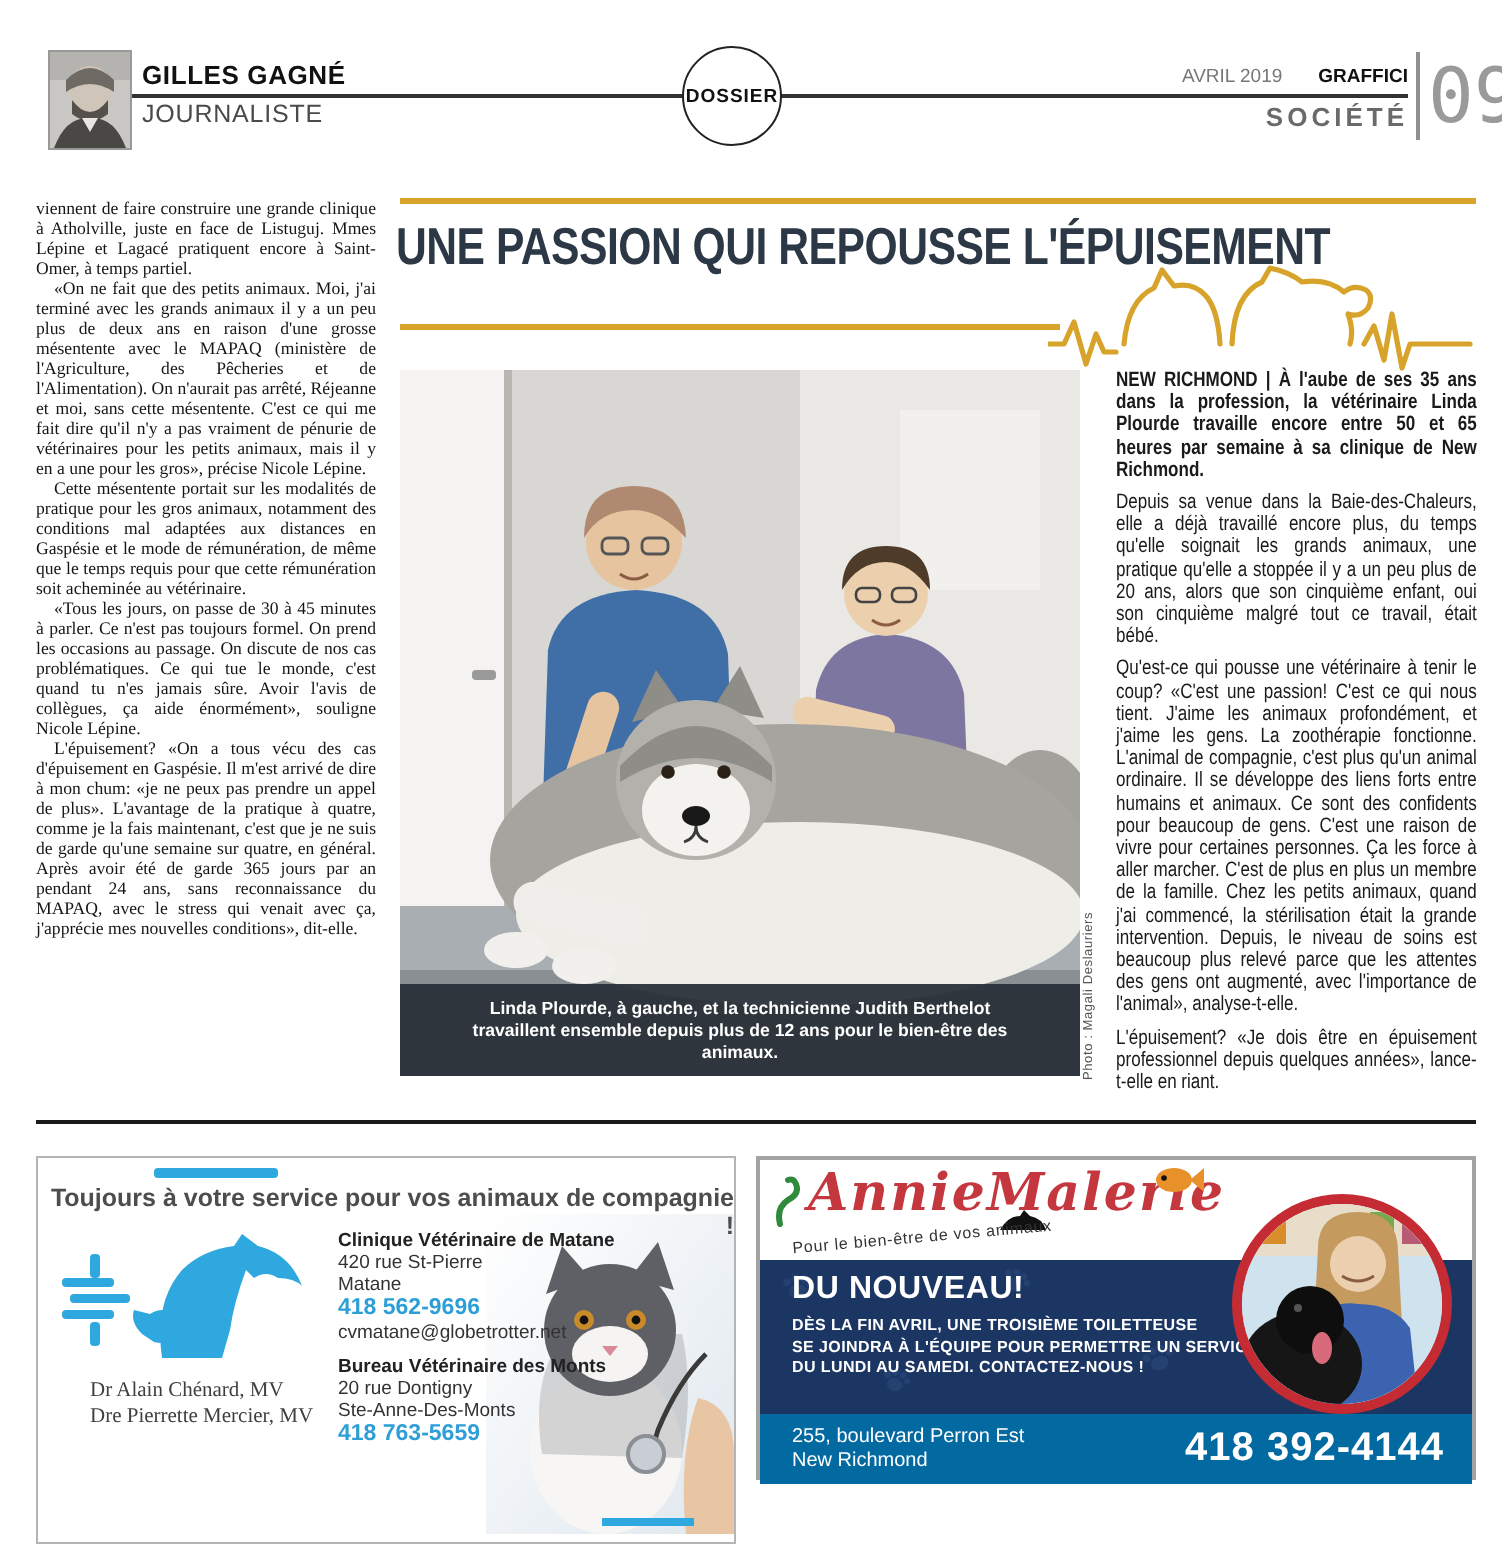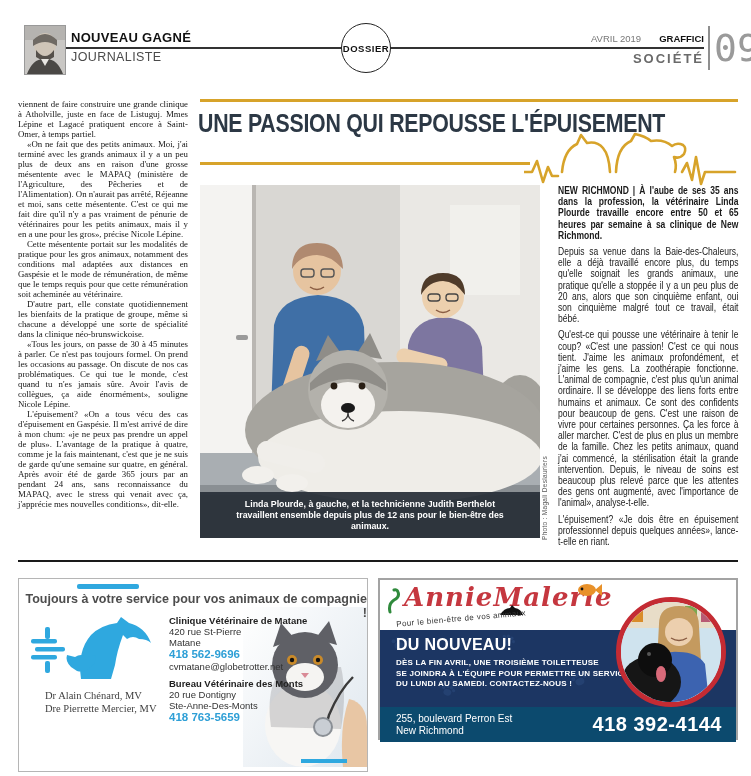--- a/index.html
+++ b/index.html
@@ -62,21 +62,21 @@
 
   
   .ad-right{left:378px;top:578px;width:360px;height:162px;border:2px solid #a3a3a3;box-sizing:border-box;background:#fff;}
   .ad2-strip{position:absolute;left:0;top:0;width:100%;height:50px;background:#fff;}
   .ad2-logo{position:absolute;left:24px;top:2px;font-family:"DejaVu Serif",serif;font-style:italic;font-weight:bold;
     font-size:26px;color:#C5373F;letter-spacing:1px;}
   .ad2-tagline{position:absolute;left:16px;top:34px;font-size:8px;color:#333;transform:rotate(-5deg);letter-spacing:.4px;}
   .ad2-navy{position:absolute;left:0;top:50px;width:100%;height:77px;background:#1C3663;overflow:hidden;}
   .ad2-du{position:absolute;left:16px;top:6px;font-size:16px;font-weight:bold;color:#fff;letter-spacing:.3px;}
   .ad2-lines{position:absolute;left:16px;top:28px;font-size:8px;font-weight:bold;color:#fff;line-height:10.5px;letter-spacing:.2px;}
-  .ad2-black{position:absolute;left:0;top:127px;width:100%;height:35px;background:#0c4a6e;color:#fff;
+  .ad2-black{position:absolute;left:0;top:127px;width:100%;height:35px;background:#0369a1;color:#fff;
     display:flex;align-items:center;justify-content:space-between;box-sizing:border-box;padding:0 14px 0 16px;gap:46px;}
   .ad2-addr{font-size:10px;line-height:12px;}
   .ad2-phone{font-size:20px;font-weight:bold;letter-spacing:.5px;}
   .ad2-circle{position:absolute;left:236px;top:17px;width:110px;height:110px;border-radius:50%;
     border:5px solid #C42B33;overflow:hidden;background:#cfe3ee;box-sizing:border-box;z-index:3;}
   .paw{position:absolute;opacity:.5;}
 </style>
 </head>
 <body>
 
@@ -85,21 +85,21 @@
   <svg class="abs author-photo" viewBox="0 0 40 48">
     <rect width="40" height="48" fill="#c9c7c4"></rect>
     <rect x="0" y="0" width="40" height="14" fill="#b5b3b0"></rect>
     <ellipse cx="20" cy="19" rx="11" ry="12" fill="#cfc5b8"></ellipse>
     <path d="M8 14 Q20 2 32 14 L32 20 Q20 12 8 20 Z" fill="#6f6a64"></path>
     <path d="M11 24 Q20 36 29 24 L29 31 Q20 38 11 31 Z" fill="#55504b"></path>
     <path d="M2 48 Q8 32 20 33 Q32 32 38 48 Z" fill="#4a4845"></path>
     <path d="M16 33 L20 40 L24 33 Z" fill="#e8e6e2"></path>
   </svg>
   <div class="abs header-line"></div>
-  <div class="abs author-name">NOUVEAU GAGNÉ</div>
+  <div class="abs author-name">GILLES GAGNÉ</div>
   <div class="abs author-role">JOURNALISTE</div>
   <div class="abs dossier-badge">DOSSIER</div>
   <div class="abs issue-line">
     <span>AVRIL 2019</span><b>GRAFFICI</b>
   </div>
   <div class="abs section-label">SOCIÉTÉ</div>
   <div class="abs page-number">09</div>
 
   <div class="abs rule-top"></div>
   <h1 class="abs article-title" style="margin:0">UNE PASSION QUI REPOUSSE L'ÉPUISEMENT</h1>
@@ -108,21 +108,20 @@
     <path d="M0 40 h8 l5 -11 6 21 5 -15 4 9 h6"></path>
     <path d="M38 40 Q40 18 53 12 L57 3 L63 11 Q73 9 79 16 Q85 23 86 40"></path>
     <path d="M92 40 Q93 15 107 9 L111 2 Q121 4 127 9 Q140 7 148 14 Q153 10 159 13 Q163 16 160 22 Q156 27 150 25 Q153 33 151 40"></path>
     <path d="M158 40 l5 -9 5 17 4 -23 5 27 4 -12 h6 h24"></path>
   </svg>
 
   <div class="abs left-col">
     <p>viennent de faire construire une grande clinique à Atholville, juste en face de Listuguj. Mmes Lépine et Lagacé pratiquent encore à Saint-Omer, à temps partiel.</p>
     <p>«On ne fait que des petits animaux. Moi, j'ai terminé avec les grands animaux il y a un peu plus de deux ans en raison d'une grosse mésentente avec le MAPAQ (ministère de l'Agriculture, des Pêcheries et de l'Alimentation). On n'aurait pas arrêté, Réjeanne et moi, sans cette mésentente. C'est ce qui me fait dire qu'il n'y a pas vraiment de pénurie de vétérinaires pour les petits animaux, mais il y en a une pour les gros», précise Nicole Lépine.</p>
     <p>Cette mésentente portait sur les modalités de pratique pour les gros animaux, notamment des conditions mal adaptées aux distances en Gaspésie et le mode de rémunération, de même que le temps requis pour que cette rémunération soit acheminée au vétérinaire.</p>
-    <p>D'autre part, elle constate quotidiennement les bienfaits de la pratique de groupe, même si chacune a développé une sorte de spécialité dans la clinique néo-brunswickoise.</p>
     <p>«Tous les jours, on passe de 30 à 45 minutes à parler. Ce n'est pas toujours formel. On prend les occasions au passage. On discute de nos cas problématiques. Ce qui tue le monde, c'est quand tu n'es jamais sûre. Avoir l'avis de collègues, ça aide énormément», souligne Nicole Lépine.</p>
     <p>L'épuisement? «On a tous vécu des cas d'épuisement en Gaspésie. Il m'est arrivé de dire à mon chum: «je ne peux pas prendre un appel de plus». L'avantage de la pratique à quatre, comme je la fais maintenant, c'est que je ne suis de garde qu'une semaine sur quatre, en général. Après avoir été de garde 365 jours par an pendant 24 ans, sans reconnaissance du MAPAQ, avec le stress qui venait avec ça, j'apprécie mes nouvelles conditions», dit-elle.</p>
   </div>
 
   <div class="abs photo-wrap">
     <svg width="340" height="353" viewBox="0 0 340 353">
       <rect width="340" height="353" fill="#d9d7d3"></rect>
       <rect x="200" y="0" width="140" height="353" fill="#eae8e4"></rect>
       <rect x="0" y="0" width="54" height="353" fill="#f4f3f1"></rect>
       <rect x="52" y="0" width="4" height="353" fill="#b9b6b2"></rect>

